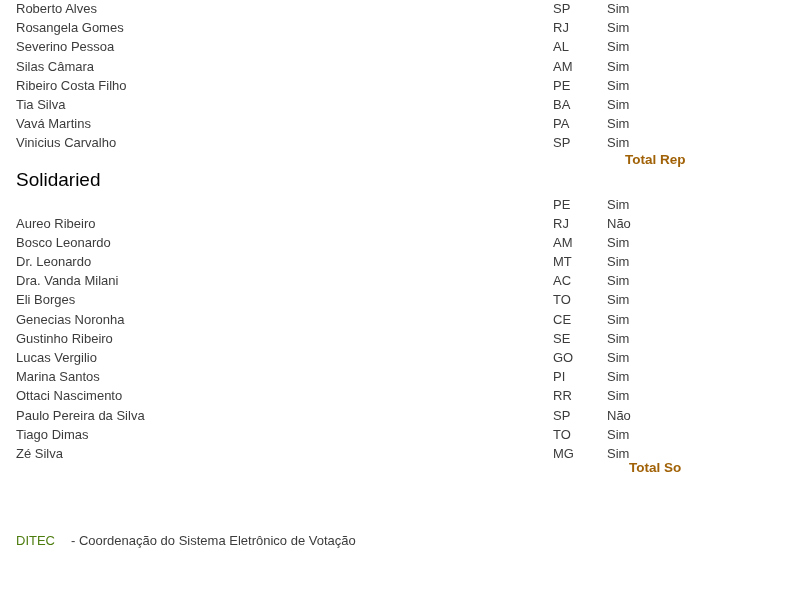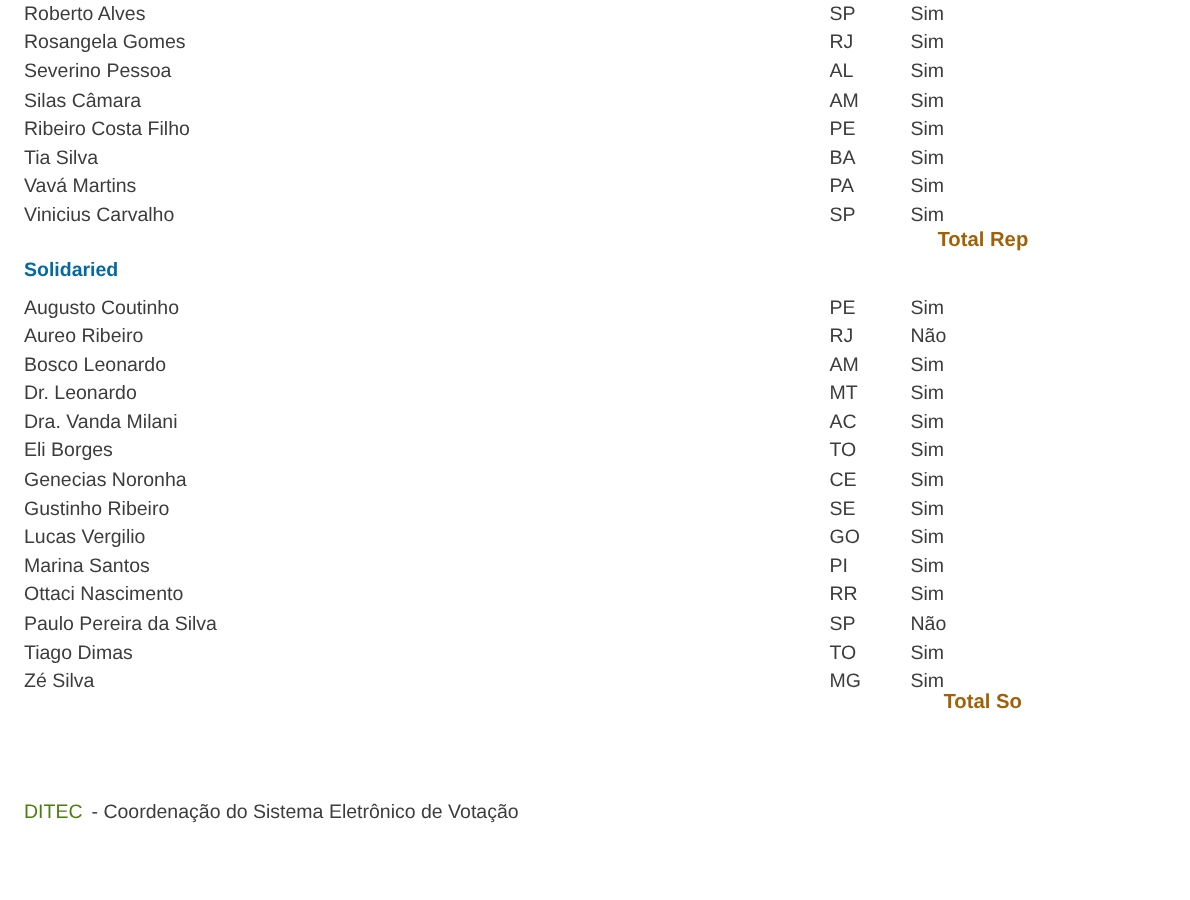--- a/index.html
+++ b/index.html
@@ -34,23 +34,23 @@
   .row .state { position: absolute; left: 553px; white-space: nowrap; }
   .row .vote  { position: absolute; left: 607px; white-space: nowrap; }
   .sec1 { top: -1px; }
   .sec2 { top: 194.5px; }
   .party-header {
     position: absolute;
     top: 170px;
     left: 16px;
     height: 19.2px;
     line-height: 19.2px;
-    font-size: 13px;
-    font-weight: 700;
-    color: #0369a1;
+    font-size: 19px;
+    font-weight: 400;
+    color: #000000;
     white-space: nowrap;
   }
   .total-row {
     position: absolute;
     height: 19.2px;
     line-height: 19.2px;
     font-size: 13.5px;
     font-weight: 700;
     color: #a16207;
     white-space: nowrap;
@@ -65,21 +65,21 @@
     height: 19.2px;
     line-height: 19.2px;
     font-size: 13px;
     white-space: nowrap;
   }
   .footer .org {
     font-weight: 400;
     color: #4d7c0f;
   }
   .footer .desc {
-    margin-left: 6px;
+    margin-left: 16px;
     color: #3c3c3c;
   }
 </style>
 </head>
 <body>
 
 <div class="doc">
 
   <div class="section sec1">
     <div class="rows">
@@ -126,21 +126,20 @@
       </div>
   </div>
 
   <div class="total-row total-0">Total Rep</div>
 
   <div class="party-header">Solidaried</div>
 
   <div class="section sec2">
     <div class="rows">
         <div class="row">
-          <span class="name">Augusto Coutinho</span>
           <span class="state">PE</span>
           <span class="vote">Sim</span>
         </div>
         <div class="row">
           <span class="name">Aureo Ribeiro</span>
           <span class="state">RJ</span>
           <span class="vote">Não</span>
         </div>
         <div class="row">
           <span class="name">Bosco Leonardo</span>

